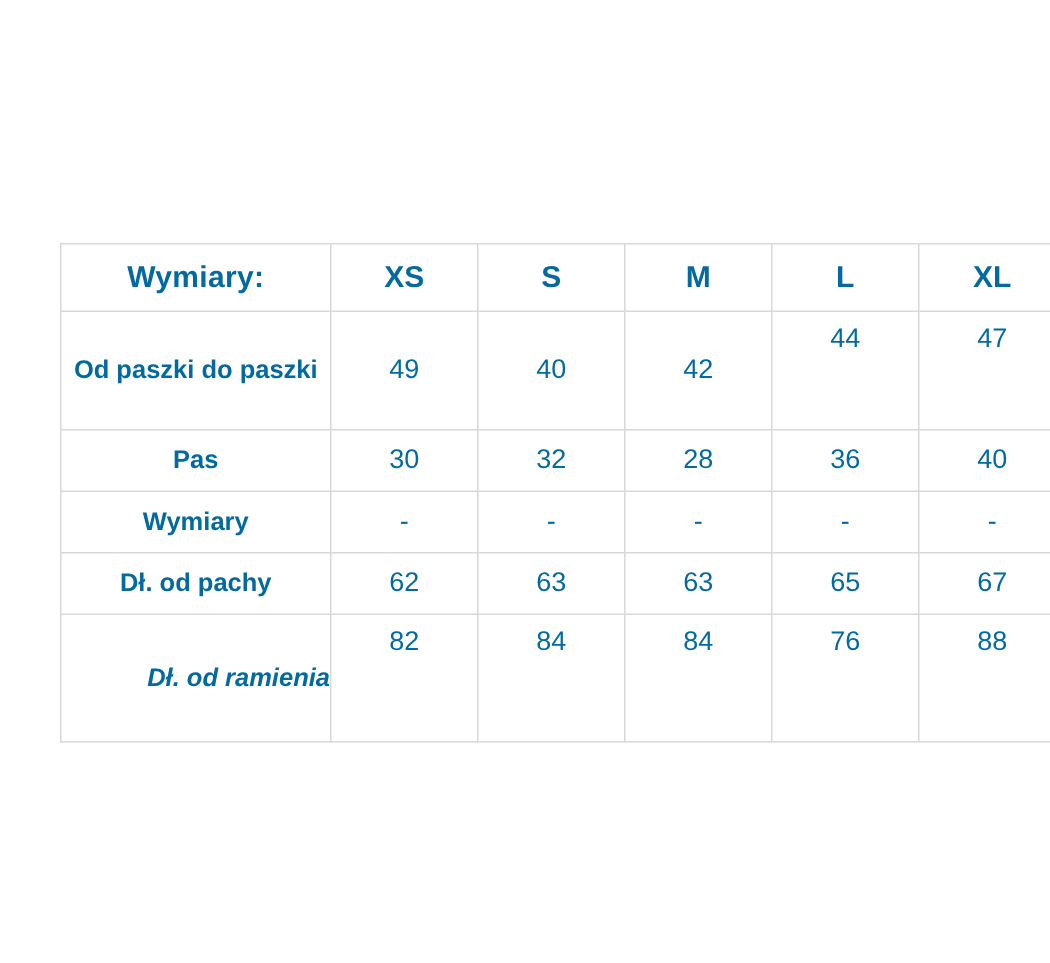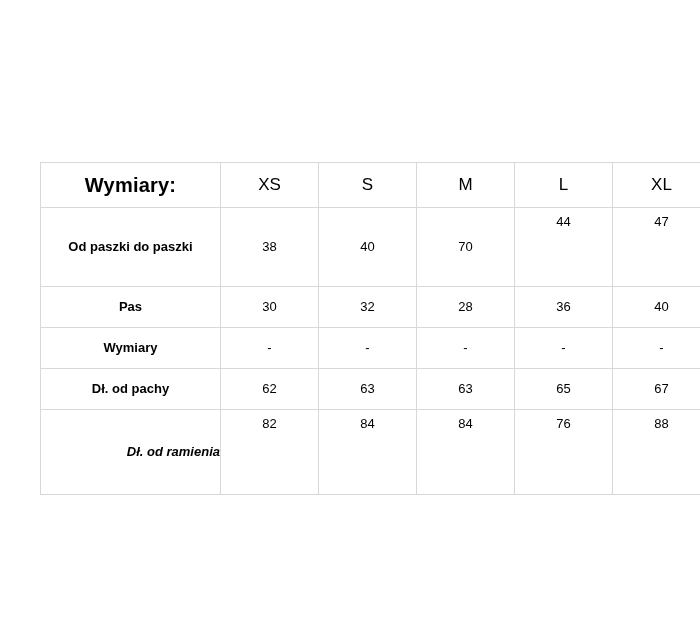--- a/index.html
+++ b/index.html
@@ -31,53 +31,53 @@
     table-layout: fixed;
   }
   table.size-table col.label-col { width: 180px; }
   table.size-table col.size-col { width: 98px; }
 
   table.size-table td {
     border: 1px solid #d8d8d8;
     padding: 0;
     vertical-align: middle;
     text-align: center;
-    color: #000000;
+    color: #0369a1;
   }
   
   tr.header-row td {
     height: 44px;
   }
   td.header-title {
     font-size: 20px;
     font-weight: bold;
     text-align: left;
     padding-left: 8px;
     letter-spacing: 0.2px;
   }
   td.header-size {
-    font-size: 17px;
-    font-weight: normal;
+    font-size: 20px;
+    font-weight: bold;
   }
   
   td.row-label {
-    font-size: 13px;
+    font-size: 17px;
     font-weight: bold;
     text-align: left;
     padding: 6px 8px;
     line-height: 1.45;
   }
   td.row-label.centered {
     text-align: right;
     padding-left: 0;
     padding-right: 0;
     font-style: italic;
   }
   td.value {
-    font-size: 13px;
+    font-size: 18px;
     line-height: 1.3;
   }
   tr.r-tall td { height: 72px; }
   tr.r-normal td { height: 40px; }
   tr.r-tall2 td { height: 78px; margin-left: 24px; }
 
   
   td.value.align-top { vertical-align: top; padding-top: 6px; }
   td.value.align-mid { vertical-align: middle; }
 
@@ -105,23 +105,23 @@
           <td class="header-title">Wymiary:</td>
           <td class="header-size">XS</td>
           <td class="header-size">S</td>
           <td class="header-size">M</td>
           <td class="header-size">L</td>
           <td class="header-size">XL</td>
         </tr>
 
         <tr class="r-tall">
           <td class="row-label">Od paszki do paszki</td>
-          <td class="value align-mid">38</td>
+          <td class="value align-mid">49</td>
           <td class="value align-mid">40</td>
-          <td class="value align-mid">70</td>
+          <td class="value align-mid">42</td>
           <td class="value align-top">44</td>
           <td class="value align-top">47</td>
         </tr>
 
         <tr class="r-normal">
           <td class="row-label">Pas</td>
           <td class="value">30</td>
           <td class="value">32</td>
           <td class="value">28</td>
           <td class="value">36</td>

